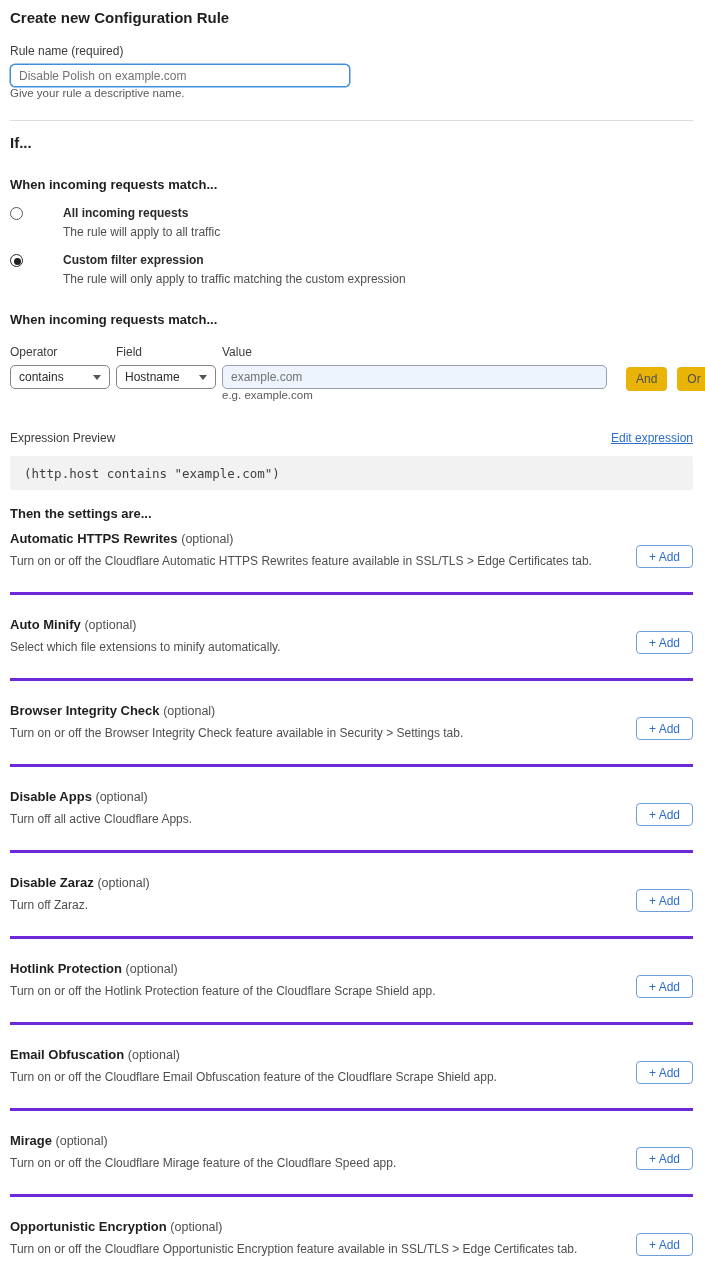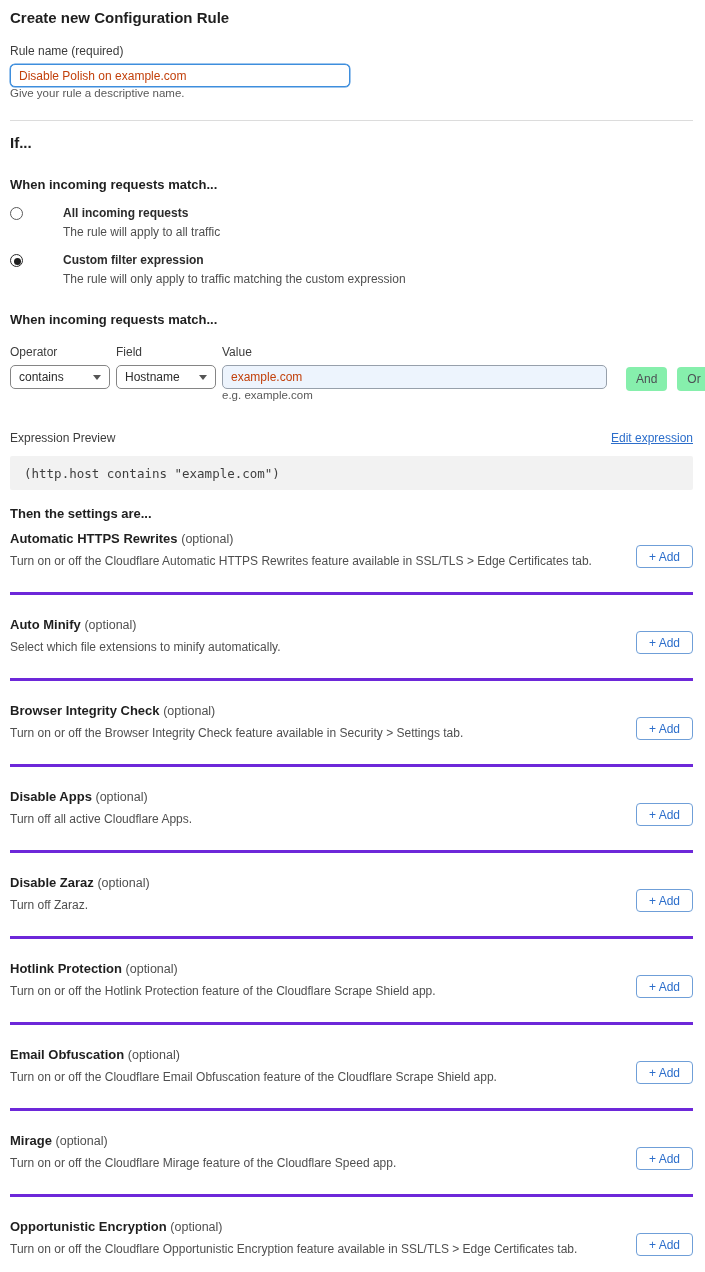--- a/index.html
+++ b/index.html
@@ -6,21 +6,21 @@
   html, body { width: 705px; height: 1272px; overflow: hidden; }
   body {
     font-family: "Liberation Sans", sans-serif;
     background: #ffffff;
     color: #313131;
     padding: 9px 12px 0 10px;
   }
   .page-title { font-size: 15px; font-weight: 700; color: #1f1f1f; margin-bottom: 18px; }
   .field-label { font-size: 12px; color: #3c3c3c; margin-bottom: 6px; }
   .text-input {
-    display: block; height: 23px; font-size: 12px; color: #c2410c;
+    display: block; height: 23px; font-size: 12px; color: #737373;
     border: 1px solid #8d8d8d; border-radius: 5px; padding: 0 8px;
     font-family: "Liberation Sans", sans-serif; background: #fff; outline: none;
   }
   .rule-name-input { width: 340px; border-color: var(--focus-border, #3e8edd); box-shadow: 0 0 0 0.5px var(--focus-border, #3e8edd); }
   .help-text { font-size: 11.5px; color: #595959; margin-top: 0; }
   .divider { border: none; border-top: 1px solid #dcdcdc; margin: 21px 0 0 0; }
   .section-heading { font-size: 15px; font-weight: 700; color: #1f1f1f; margin-top: 13px; }
   .sub-heading { font-size: 13px; font-weight: 700; color: #1f1f1f; margin-top: 26px; }
   .radio-option { display: flex; margin-top: 14px; gap: 32px; }
   .radio-circle {
@@ -43,21 +43,21 @@
   }
   .select-field, .select-operator { width: 100px; }
   .select-arrow {
     width: 0; height: 0; border-left: 4px solid transparent; border-right: 4px solid transparent;
     border-top: 5px solid #555; margin-left: 6px;
   }
   .value-input { width: 385px; height: 24px; background: var(--value-bg, #edf4fd); border-color: #97a0ab; }
   .conj-buttons { display: flex; margin-left: 13px; margin-top: 22px; }
   .conj-btn {
     height: 24px; padding: 0 10px; margin-right: 10px; border: none; border-radius: 4px;
-    background: #86efac; color: #4c4f54; font-size: 12px; font-family: "Liberation Sans", sans-serif;
+    background: #eab308; color: #4c4f54; font-size: 12px; font-family: "Liberation Sans", sans-serif;
     cursor: pointer;
   }
   .preview-header { display: flex; justify-content: space-between; align-items: flex-end; margin-top: 30px; }
   .preview-label { font-size: 12px; color: #3c3c3c; }
   .edit-link { font-size: 12px; color: var(--accent-blue, #2c62c5); text-decoration: underline; cursor: pointer; }
   .code-box {
     margin-top: 11px; background: #f2f2f2; border-radius: 2px; height: 34px;
     display: flex; align-items: center; padding: 0 14px;
     font-family: "DejaVu Sans Mono", "Liberation Mono", monospace;
     font-size: 12.5px; color: #3f3f3f; white-space: pre;

